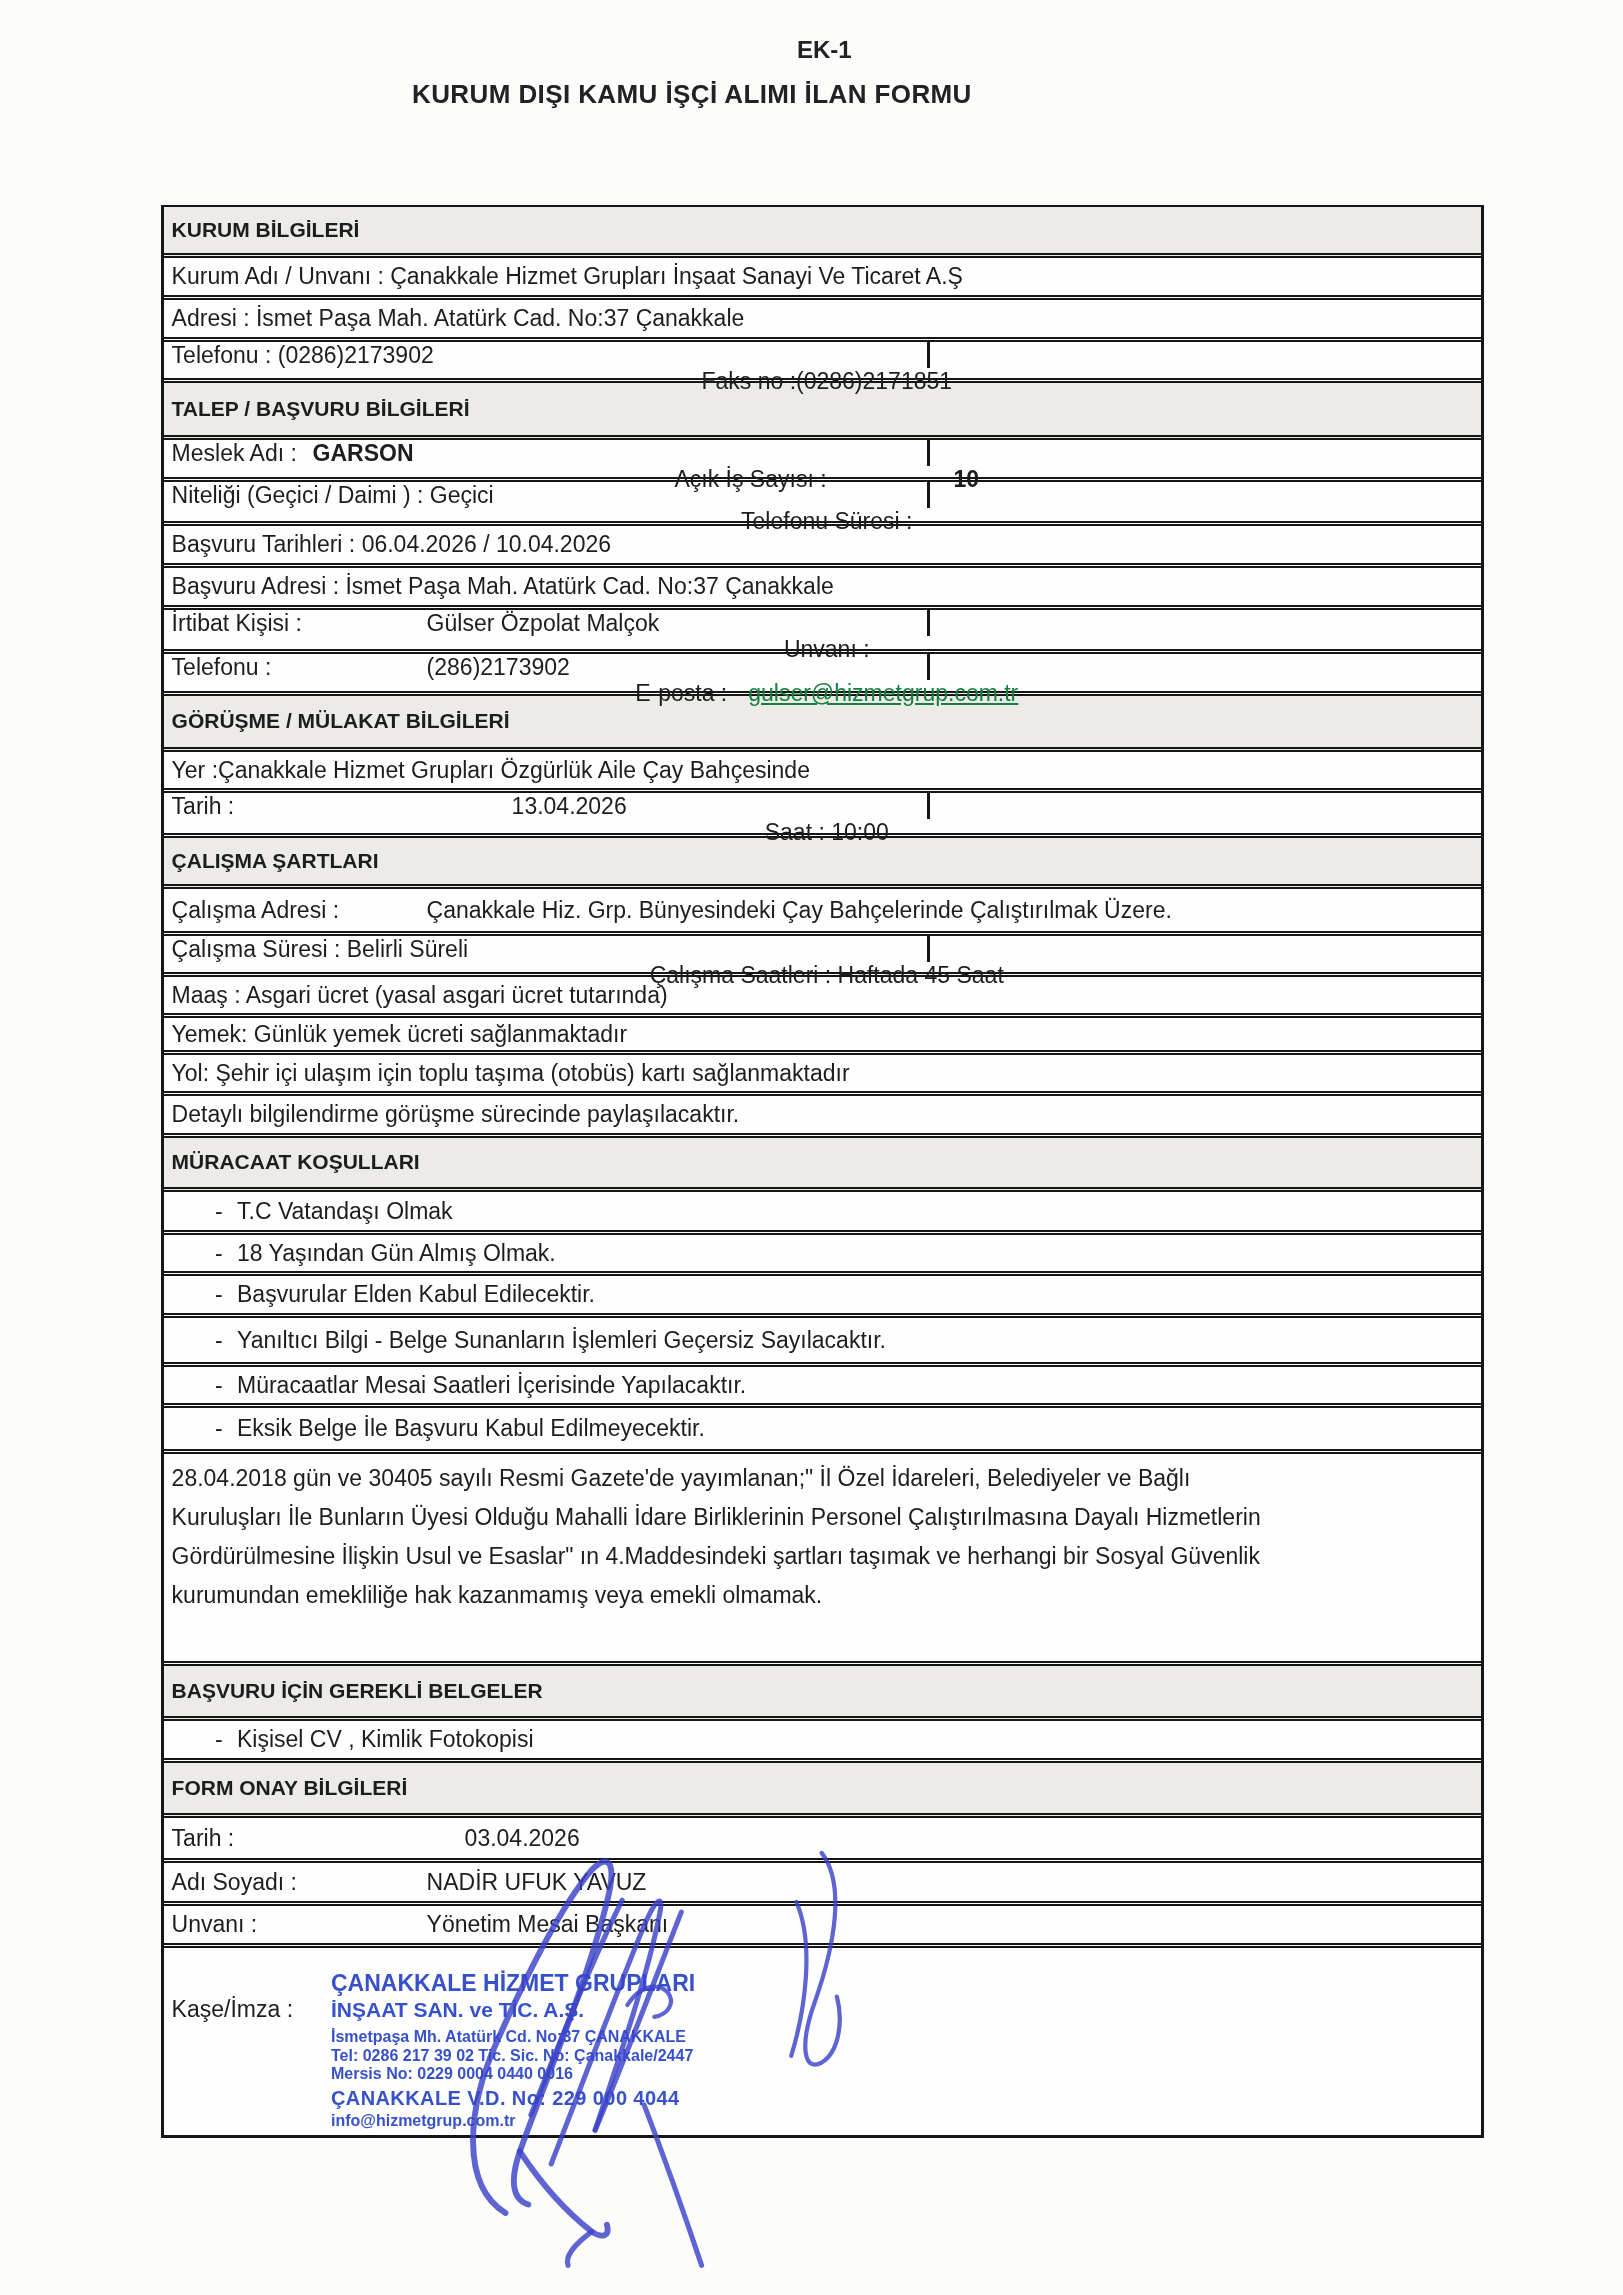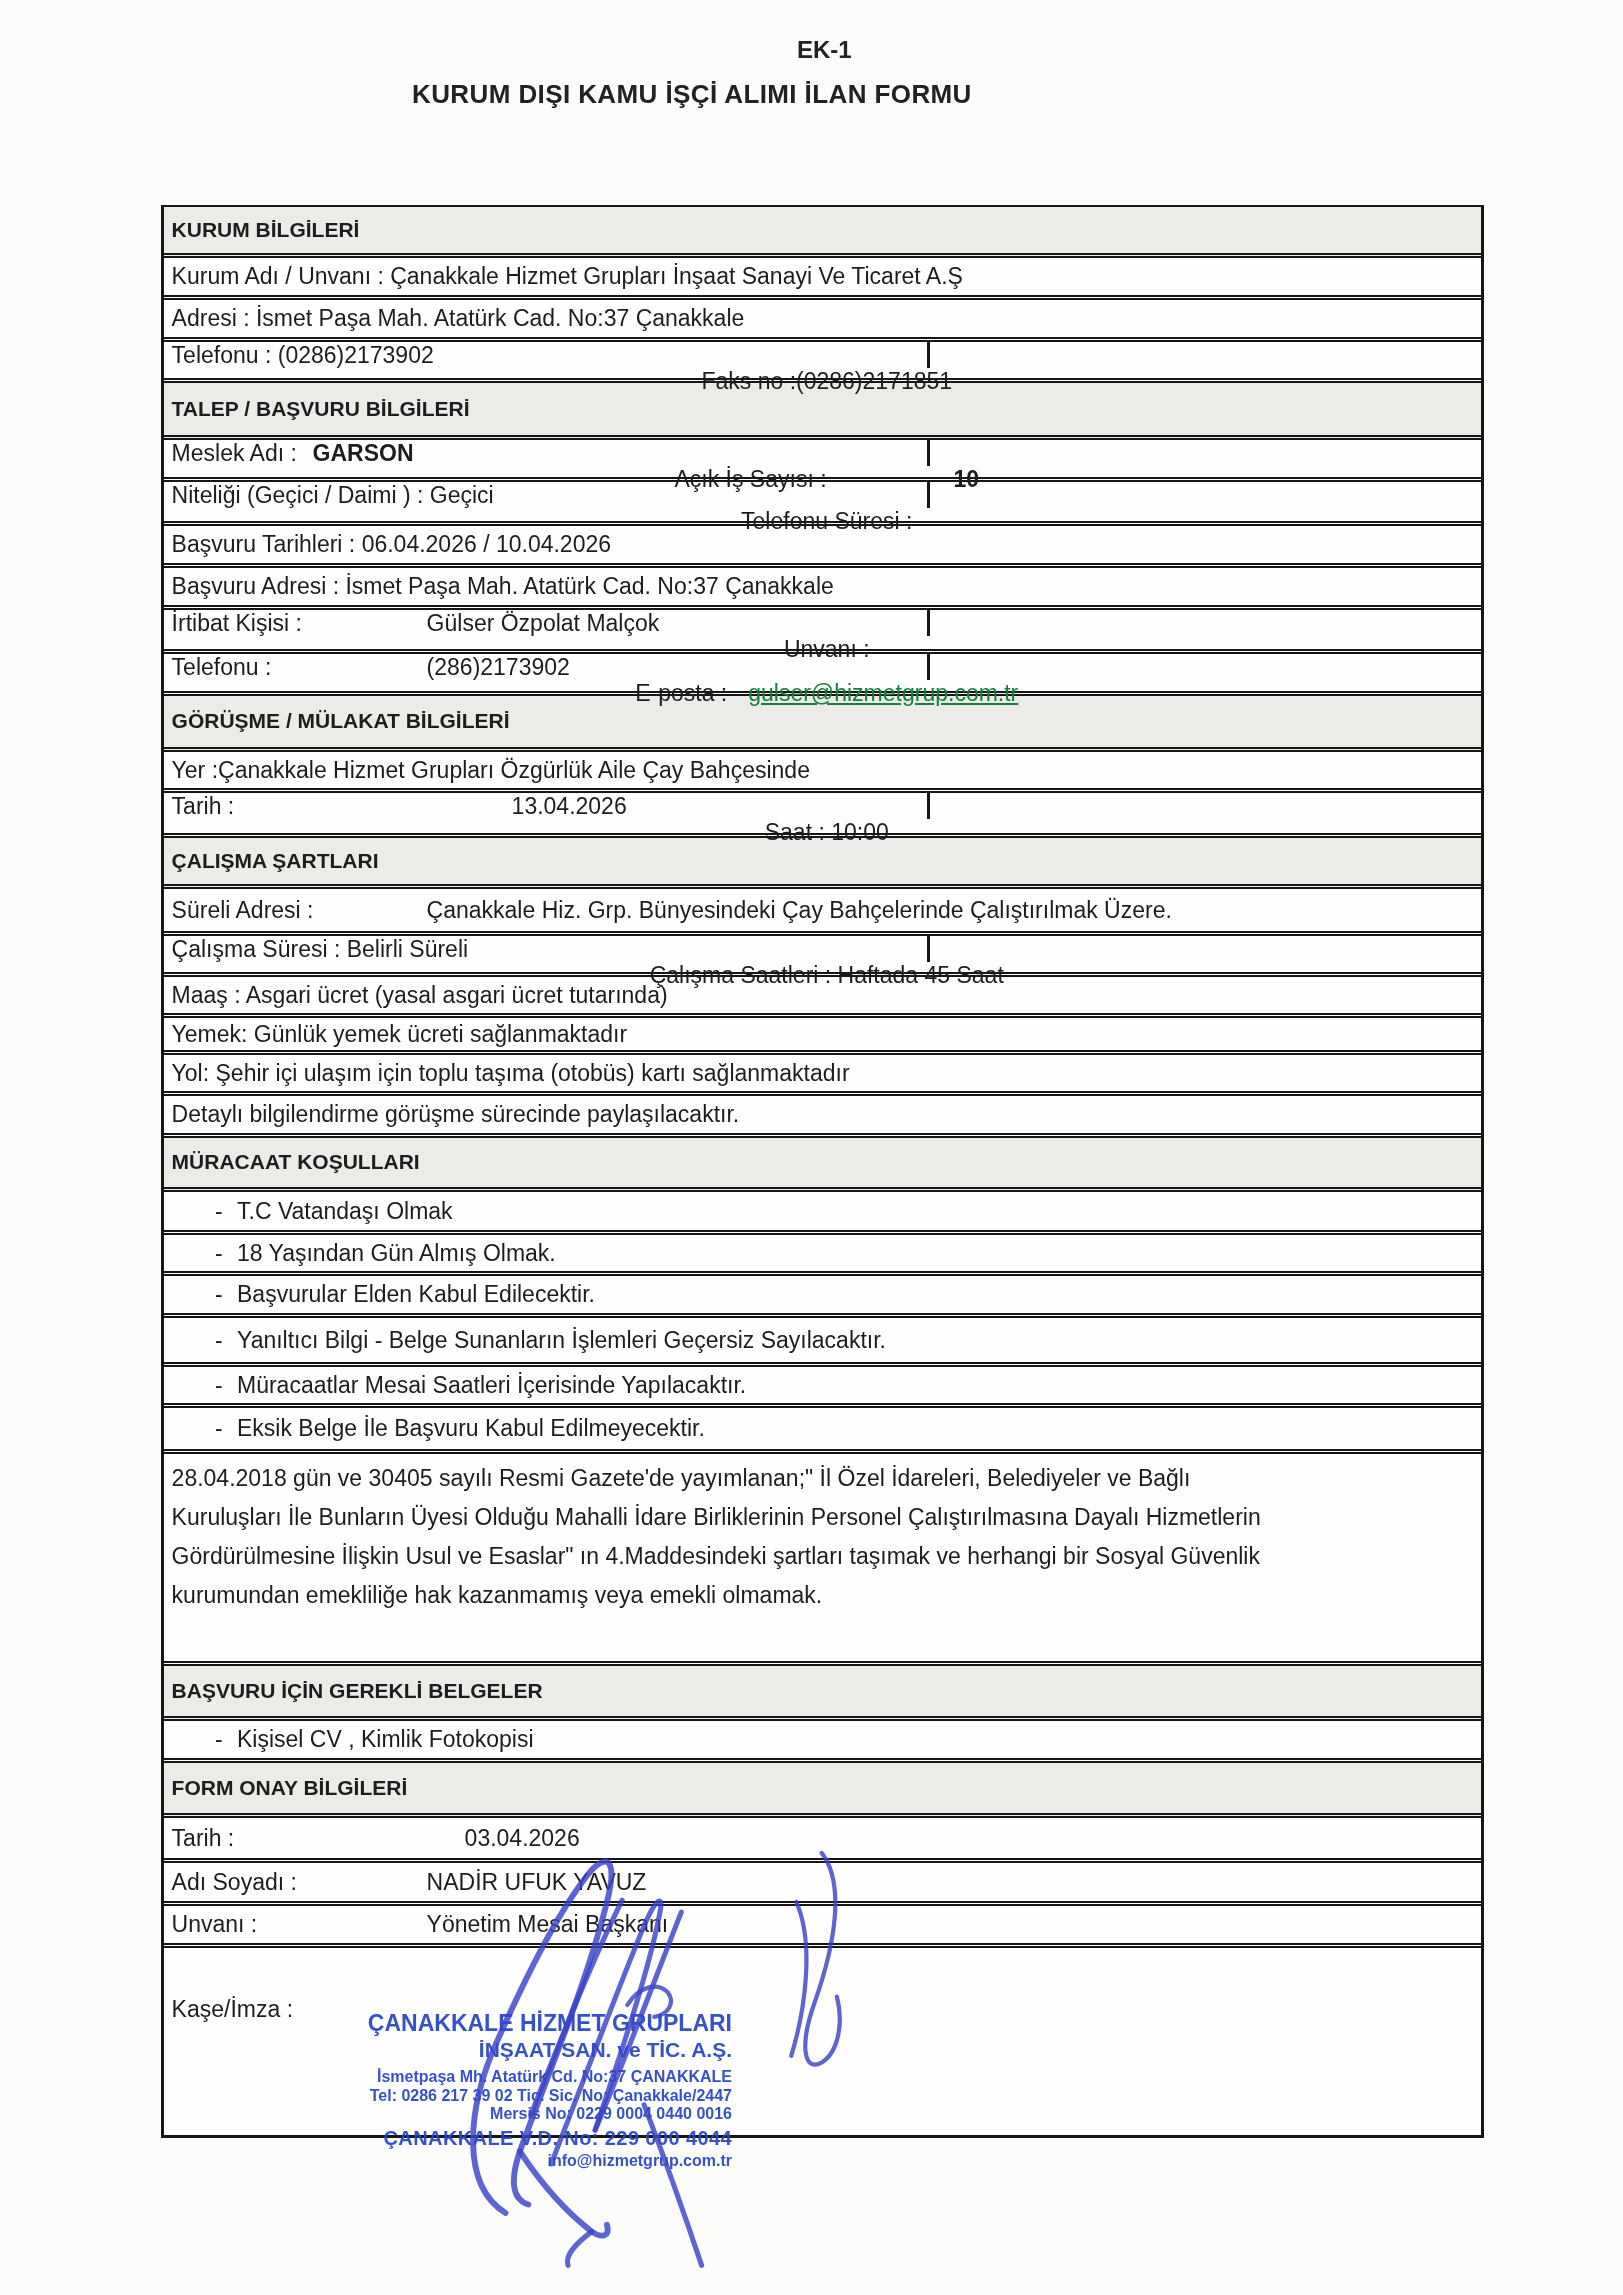--- a/index.html
+++ b/index.html
@@ -32,23 +32,22 @@
   .lbl { display:inline-block; flex:none; }
   .b { font-weight:bold; }
   .row.bullet { padding-left:51px; }
   .dash { display:inline-block; width:22px; flex:none; }
   .row.para { display:block; padding:5px 20px 0 7.6px; line-height:39px; white-space:pre-line; }
   .row.kase { align-items:flex-start; padding-top:16px;margin-top:32px; }
   .link { color:#15803d; text-decoration:underline; cursor:pointer; }
 
   .stamp {
     position:absolute; left:331px; top:1970px; width:401px;
-    text-align:right; color:#2743c6; font-weight:bold; line-height:1.15;
+    text-align:left; color:#2743c6; font-weight:bold; line-height:1.15;
     opacity:0.92;
-    margin-top:40px;
   }
   .stamp .s1 { font-size:23px; }
   .stamp .s2 { font-size:21px; margin-top:1.7px; }
   .stamp .s3 { font-size:16px; margin-top:6px; }
   .stamp .s4 { font-size:16px; }
   .stamp .s5 { font-size:16px; }
   .stamp .s6 { font-size:20px; margin-top:3.4px; letter-spacing:0.4px; }
   .stamp .s7 { font-size:16px; margin-top:2.5px; }
 
   .sig-svg { position:absolute; left:0; top:0; pointer-events:none; }
@@ -112,21 +111,21 @@
     <div class="row split" style="height:45px">
       <div class="cl">
         <span class="lbl" style="width:340px">Tarih :</span>
         <span>13.04.2026</span>
       </div>
       <div class="cr">Saat : 10:00</div>
     </div>
 
     <div class="row hdr" style="height:51px">ÇALIŞMA ŞARTLARI</div>
     <div class="row" style="height:47px">
-      <span class="lbl" style="width:255px">Süreli Adresi :</span>
+      <span class="lbl" style="width:255px">Çalışma Adresi :</span>
       <span>Çanakkale Hiz. Grp. Bünyesindeki Çay Bahçelerinde Çalıştırılmak Üzere.</span>
     </div>
     <div class="row split" style="height:41px">
       <div class="cl">Çalışma Süresi : Belirli Süreli</div>
       <div class="cr">Çalışma Saatleri : Haftada 45 Saat</div>
     </div>
     <div class="row" style="height:41px">Maaş : Asgari ücret (yasal asgari ücret tutarında)</div>
     <div class="row" style="height:37px">Yemek: Günlük yemek ücreti sağlanmaktadır</div>
     <div class="row" style="height:41px">Yol: Şehir içi ulaşım için toplu taşıma (otobüs) kartı sağlanmaktadır</div>
     <div class="row" style="height:42px">Detaylı bilgilendirme görüşme sürecinde paylaşılacaktır.</div>

